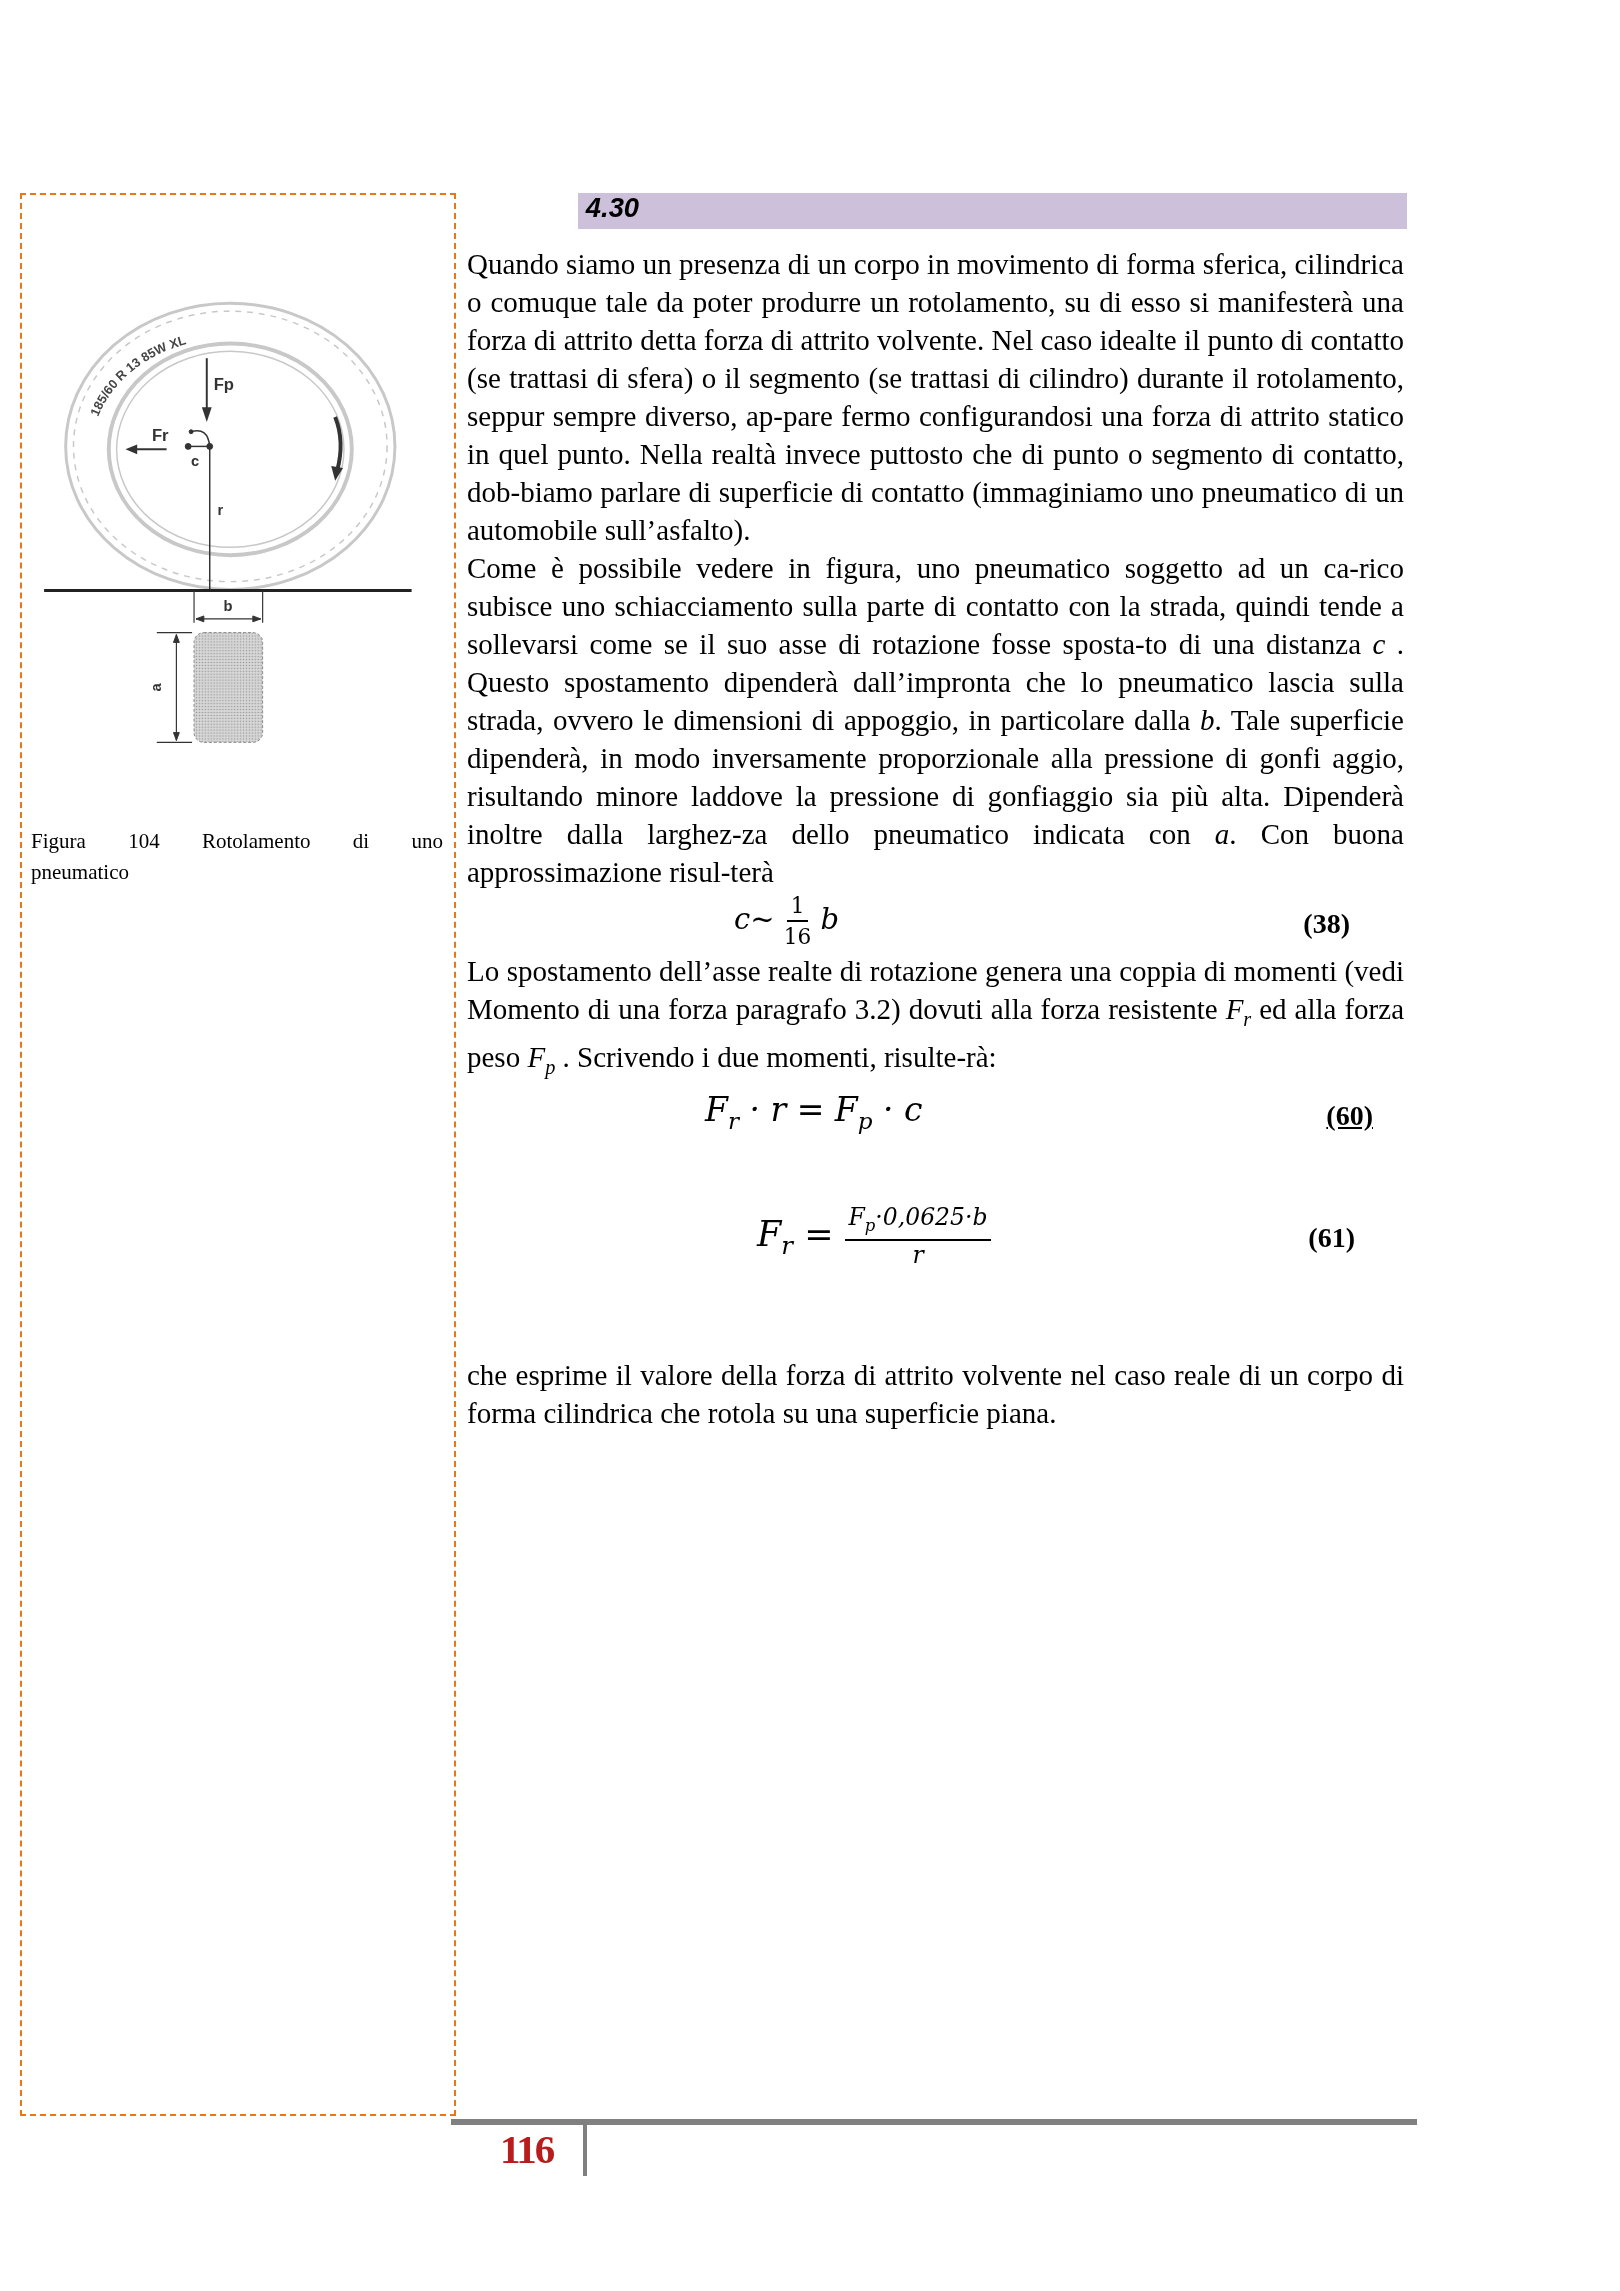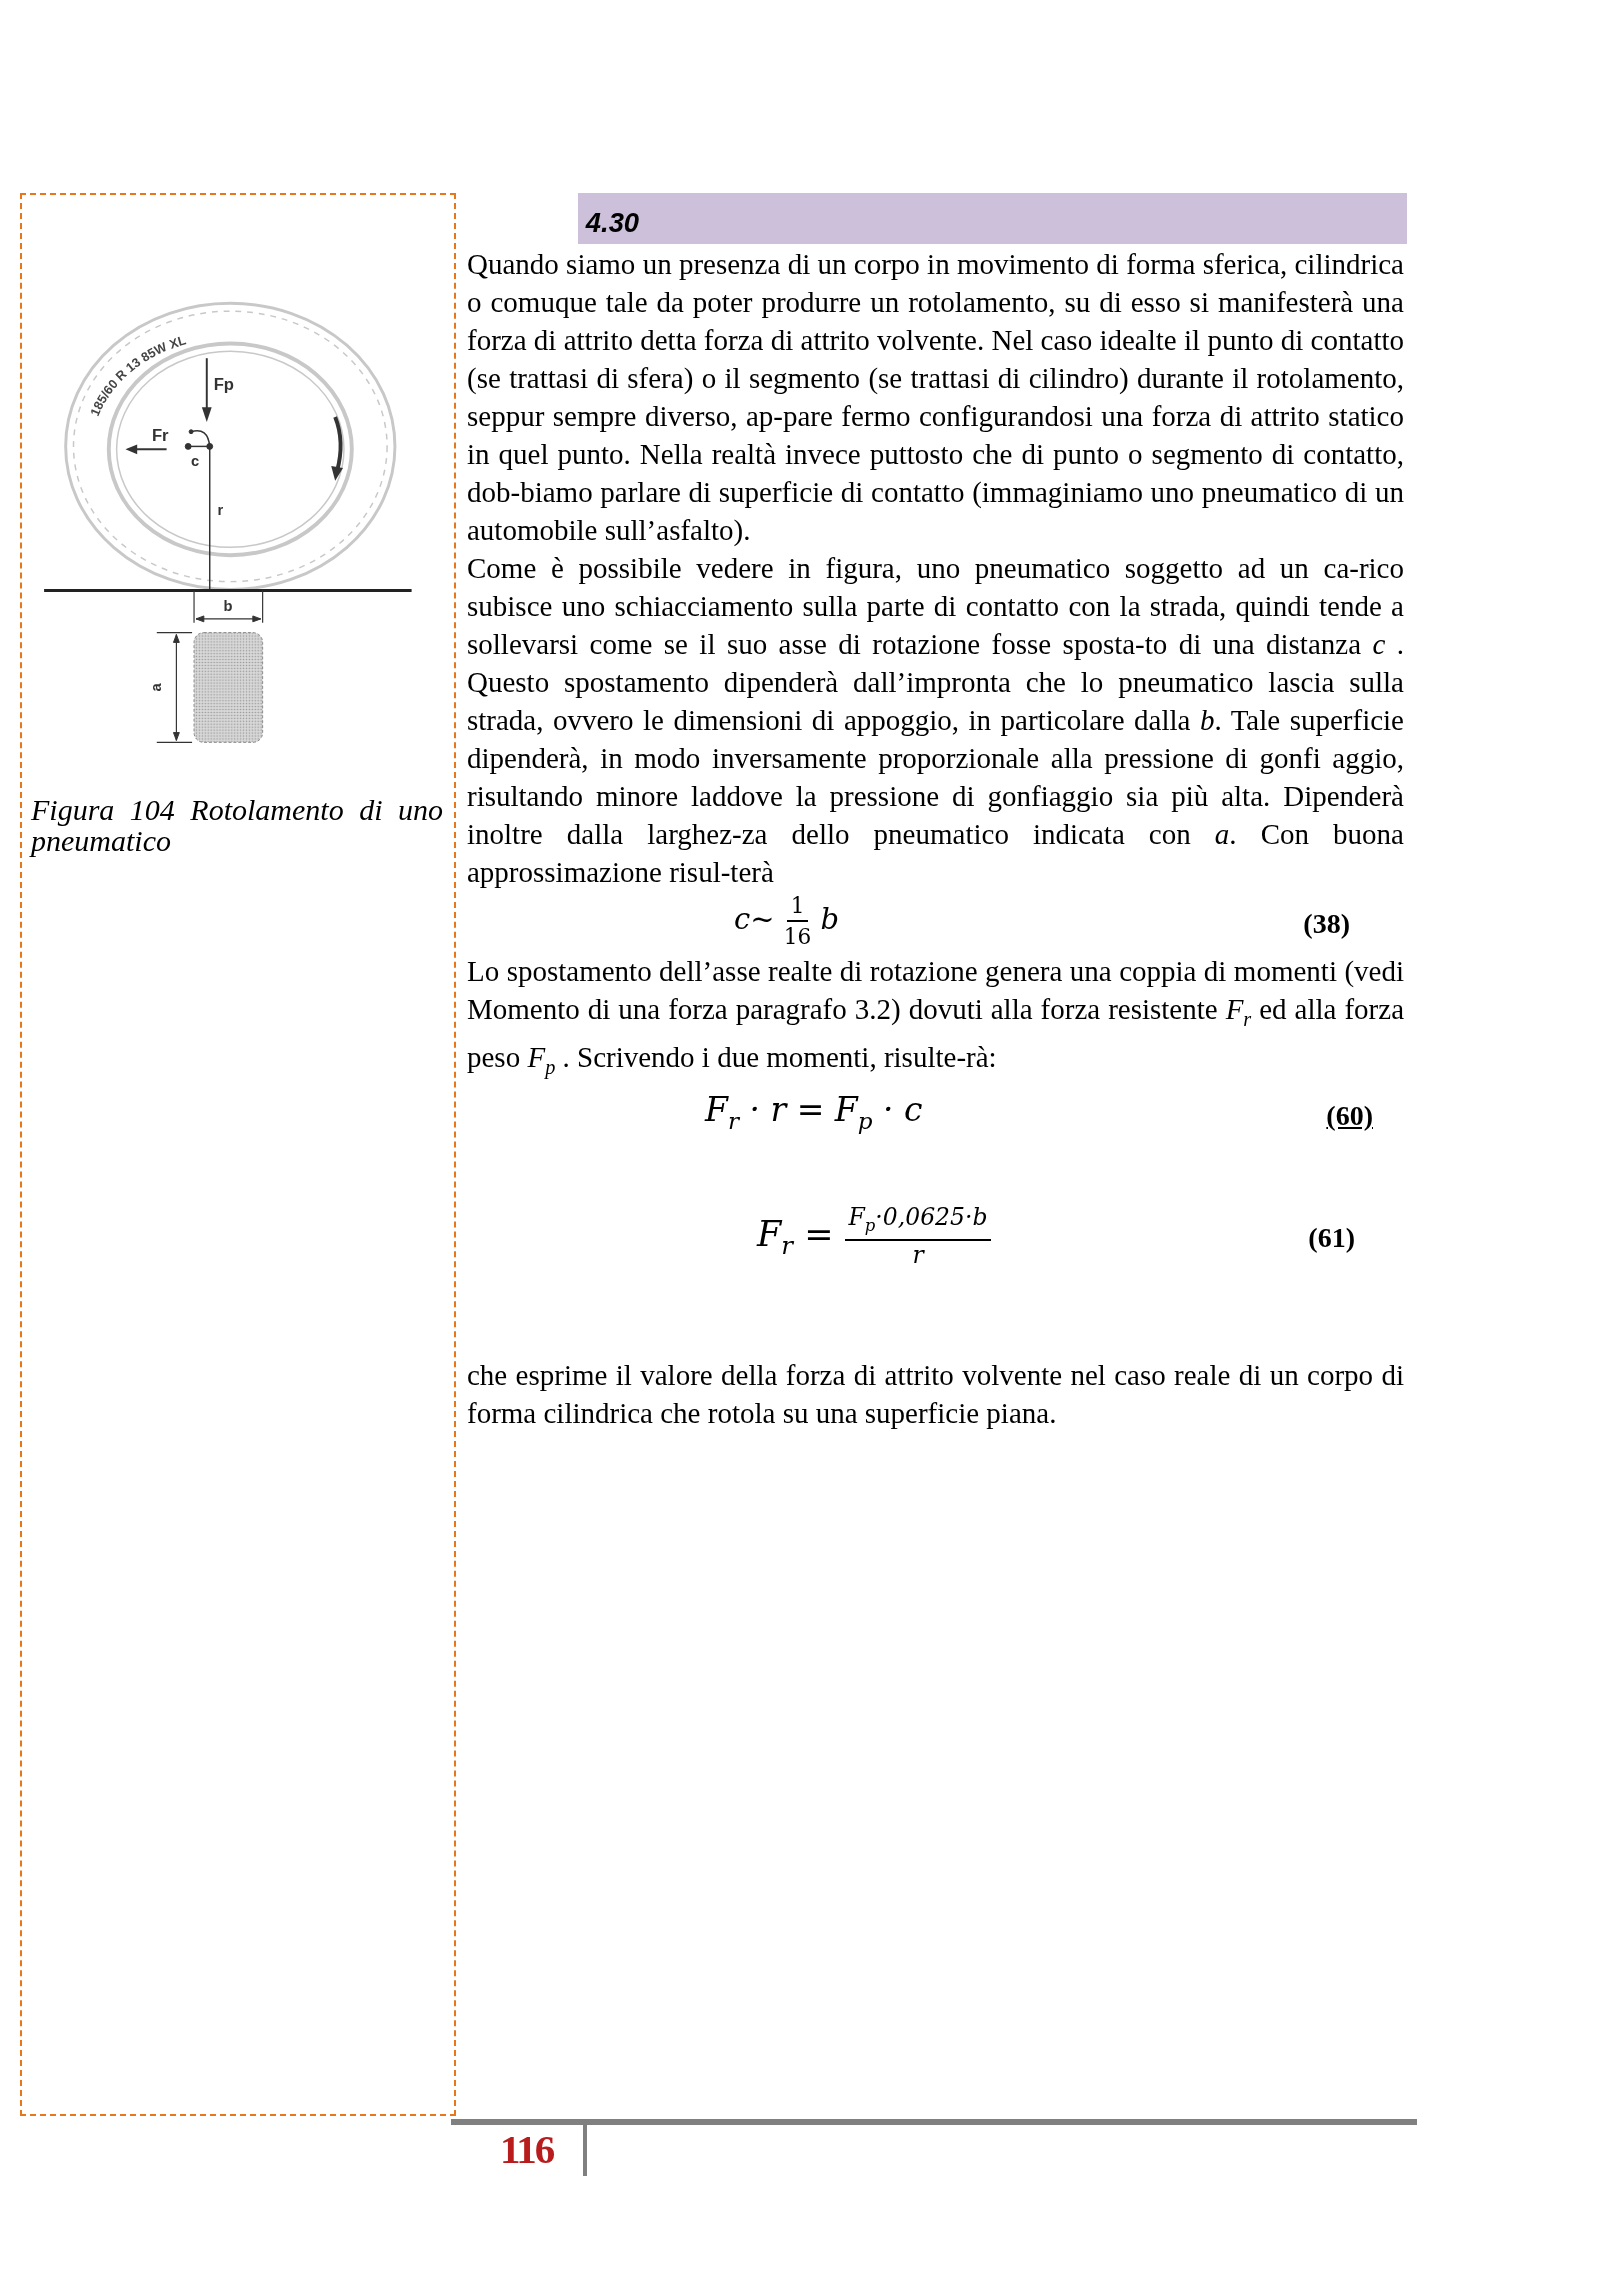--- a/index.html
+++ b/index.html
@@ -4,43 +4,43 @@
 <style>
   html, body { margin:0; padding:0; background:#ffffff; }
   body { width:1620px; height:2292px; position:relative; overflow:hidden;
          font-family:"Liberation Serif", serif; color:#000; }
 
   
   .side-frame { position:absolute; left:19.6px; top:193px; width:436px; height:1923px;
                 border:2.9px dashed #e8771a; box-sizing:border-box; }
 
   
-  .heading { position:absolute; left:578px; top:193px; width:829px; height:51px;
+  .heading { position:absolute; left:578px; top:193px; width:829px; height:36px;
              background:#ccc0da; display:flex; align-items:flex-end; }
   .heading .num { font-family:"Liberation Sans", sans-serif; font-style:italic; font-weight:bold;
                   font-size:27.4px; margin-left:7.8px; margin-bottom:4.9px; }
   .heading .title { font-family:"Liberation Sans", sans-serif; font-style:italic; font-weight:bold;
                     font-size:35px; margin-left:27.4px; margin-bottom:2px; }
 
   
   .main { position:absolute; left:467px; top:245px; width:937px;
           font-size:29px; line-height:38px; }
   .para { margin:0; text-align:justify; text-align-last:left; hyphens:manual; }
   .para i, .m { font-style:italic; }
   .eq-row { position:relative; height:59px; }
   .eq-num { position:absolute; right:69px; font-weight:bold; font-size:28px; }
   .eq { position:absolute; font-family:"DejaVu Serif", serif; font-style:italic; }
   .frac { display:inline-flex; flex-direction:column; align-items:center; vertical-align:middle; }
   .frac .n { border-bottom:2px solid #000; padding:0 3.9px; line-height:29px; }
   .frac .d { line-height:29px; }
   sub { font-size:0.7em; }
 
   
-  .caption { position:absolute; left:31px; top:794px; width:412px; font-style:italic;
-             font-size:30px; line-height:31px; text-align:justify; text-align-last:left; }
+  .caption { position:absolute; left:31px; top:826px; width:412px; 
+             font-size:21px; line-height:31px; text-align:justify; text-align-last:left; }
   .caption .first { display:flex; justify-content:space-between; }
 
   
   .footer-rule { position:absolute; left:451px; top:2119px; width:966px; height:5.9px; background:#808080; }
   .footer-vbar { position:absolute; left:583px; top:2125px; width:3.9px; height:51px; background:#808080; }
   .page-num { position:absolute; left:500px; top:2125px; font-size:41px; font-weight:bold;
               color:#b91c1c; letter-spacing:-2px; }
 
   .figure { position:absolute; left:39px; top:270px; width:412px; height:490px; }
 </style>

